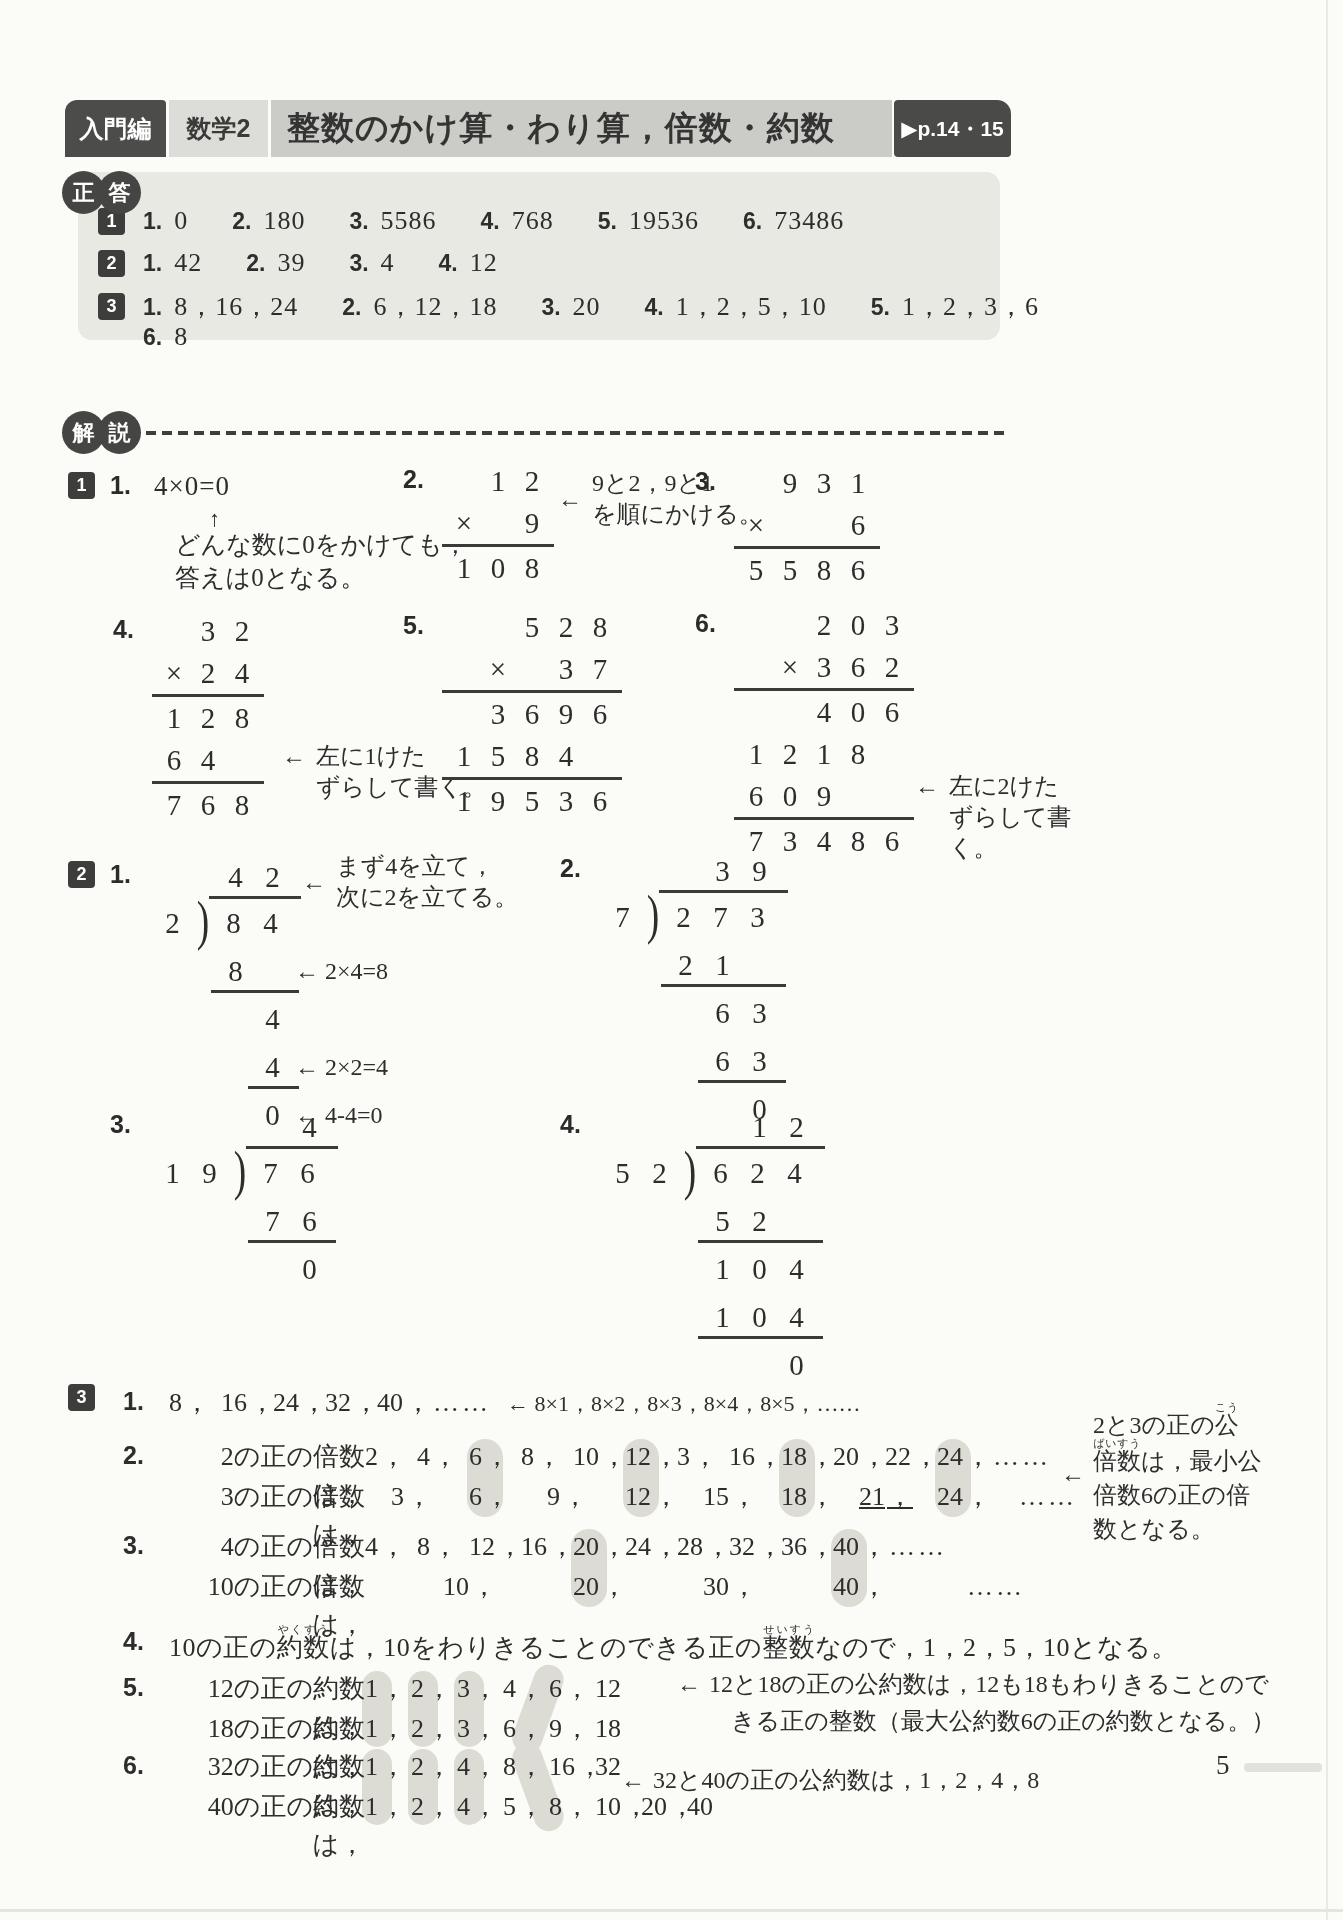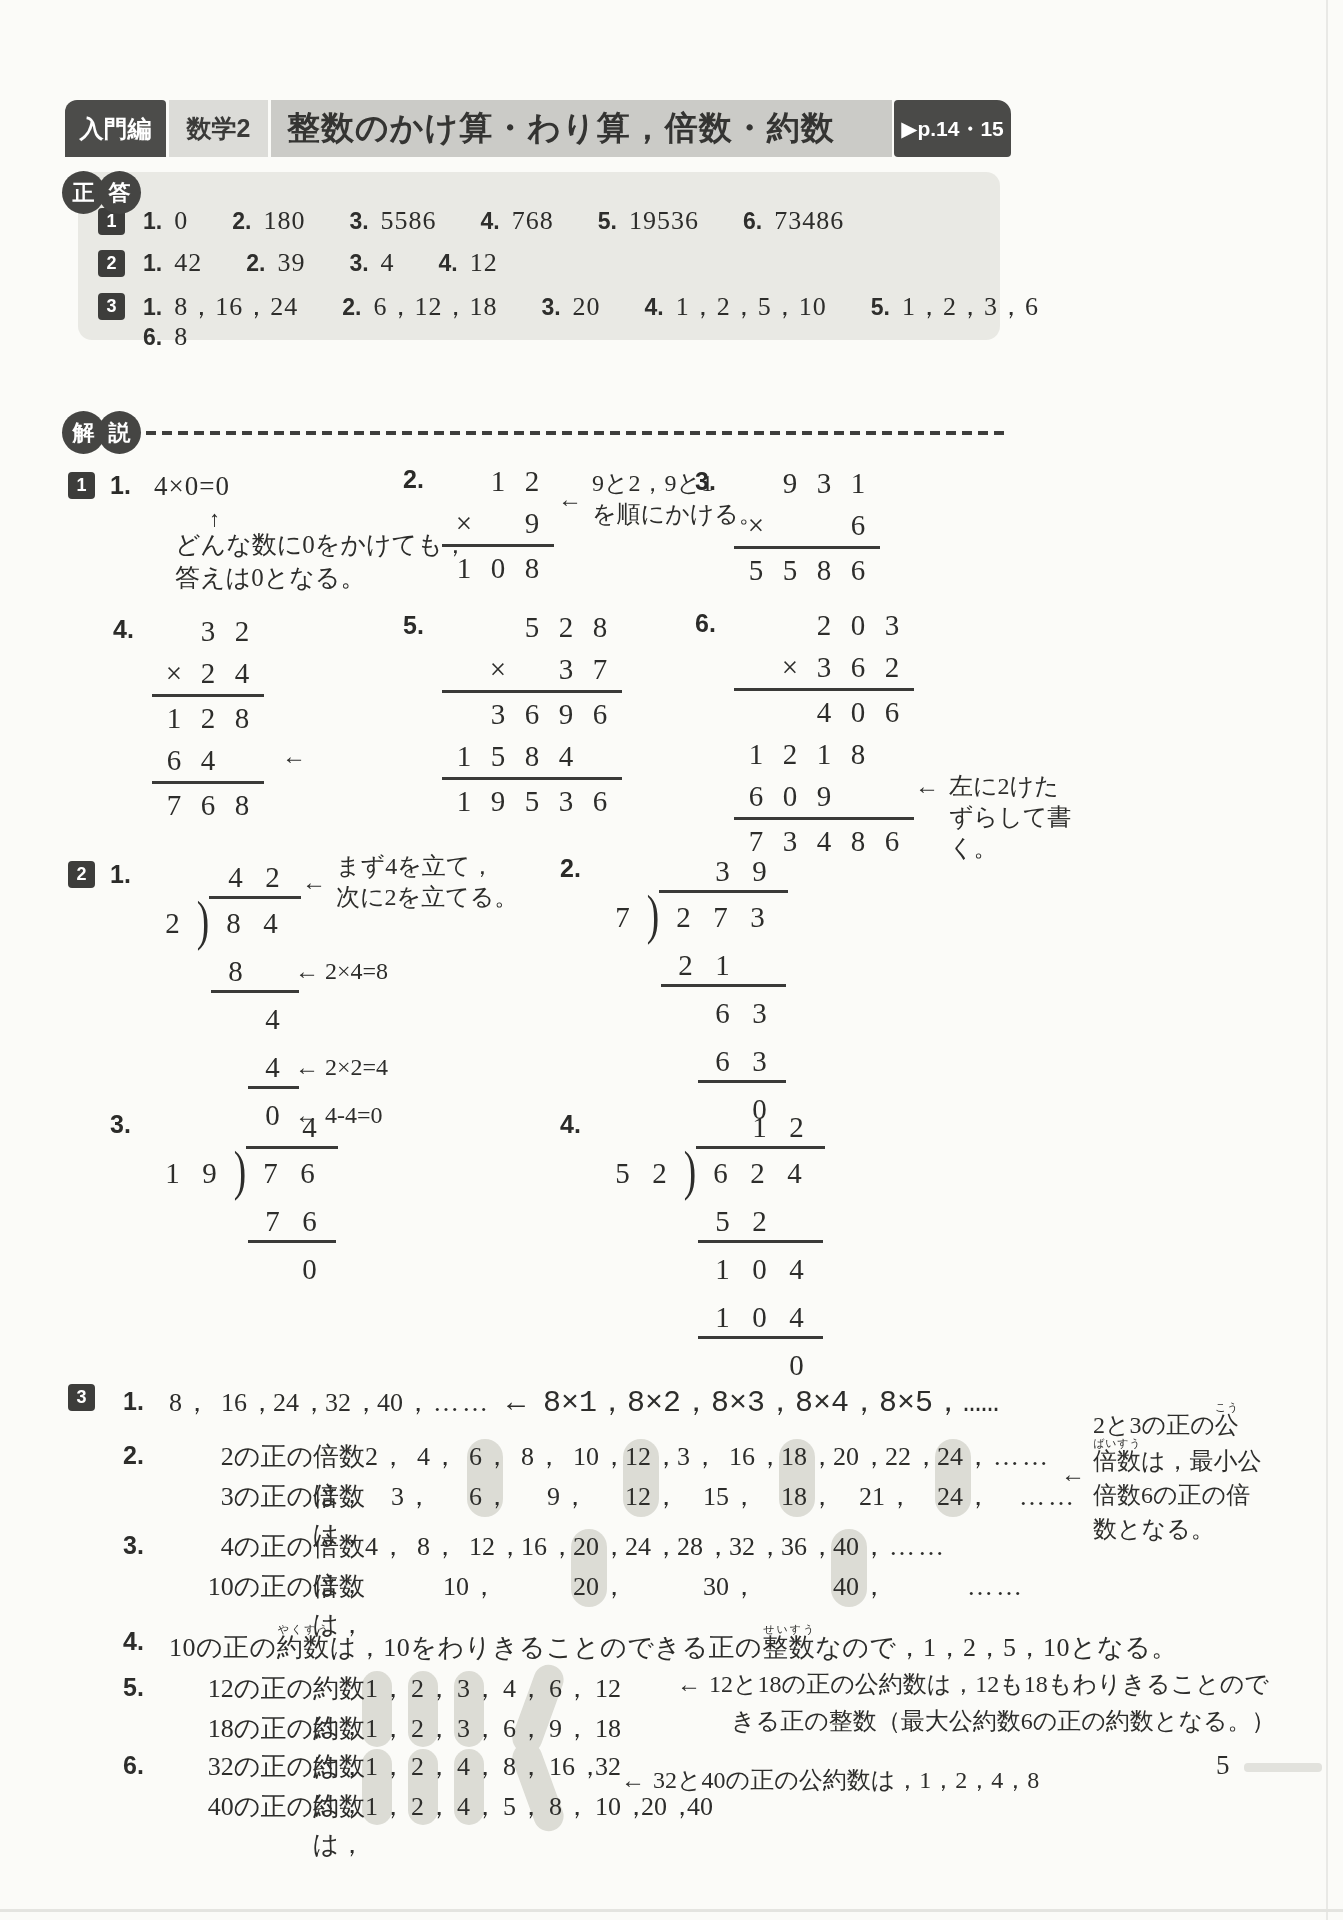--- a/index.html
+++ b/index.html
@@ -66,21 +66,21 @@
   .nl{position:relative;display:flex;align-items:baseline;height:40px;padding-left:58px;font-size:26px;line-height:38px;z-index:2;}
   .nl.abs{position:absolute;left:0;width:1260px;}
   .nnum{width:46px;flex:none;font:bold 25px "Liberation Sans","DejaVu Sans",sans-serif;align-self:flex-start;padding-top:3px;}
   .nlabel{width:196px;flex:none;text-align:right;}
   .flow{letter-spacing:0.5px;}
   .tok{flex:none;position:relative;}
   .tok .num{position:relative;z-index:2;}
   .cm{margin-left:2px;}
   .toff{flex:none;display:inline-block;}
   .trail{flex:none;margin-left:4px;letter-spacing:3px;}
-  .inote{flex:none;margin-left:16px;font-size:30px;font-family:Liberation Mono, monospace;}
+  .inote{flex:none;margin-left:16px;font-size:22px;}
   .pair{position:absolute;left:0;width:1260px;height:80px;}
   .bar{position:absolute;background:#dcdcd5;z-index:1;}
   .wnote{position:absolute;display:flex;gap:8px;font-size:24px;line-height:34px;align-items:center;z-index:2;}
   .wnote .txt{width:176px;}
   .lnote{position:absolute;display:flex;gap:8px;font-size:24px;line-height:37px;white-space:nowrap;z-index:2;}
   .lnote .ind{padding-left:22px;}
   ruby rt{font-size:11px;letter-spacing:0;}
   
   .pnum{position:absolute;left:1216px;top:1750px;font-size:27px;}
   .pline{position:absolute;left:1244px;top:1763px;width:78px;height:9px;background:#e2e2dd;border-radius:4px;}
@@ -232,20 +232,24 @@
         <span class="inum">4.</span>
         <div class="mblock">
           <div class="mrow"><span class="mc"></span><span class="mc">3</span><span class="mc">2</span></div>
           <div class="mrow u"><span class="mc">×</span><span class="mc">2</span><span class="mc">4</span></div>
           <div class="mrow"><span class="mc">1</span><span class="mc">2</span><span class="mc">8</span></div>
           <div class="mrow u"><span class="mc">6</span><span class="mc">4</span><span class="mc"></span></div>
           <div class="mrow"><span class="mc">7</span><span class="mc">6</span><span class="mc">8</span></div>
         </div>
         <div class="note " style="left: 169px; top: 131px;">
           <span class="arr">←</span>
+          <div class="nlines">
+            <div>左に1けた</div>
+            <div>ずらして書く。</div>
+          </div>
         </div>
       </div>
       <div class="item" style="left: 338px; top: 148px;">
         <span class="inum">5.</span>
         <div class="mblock">
           <div class="mrow"><span class="mc"></span><span class="mc"></span><span class="mc">5</span><span class="mc">2</span><span class="mc">8</span></div>
           <div class="mrow u"><span class="mc"></span><span class="mc">×</span><span class="mc"></span><span class="mc">3</span><span class="mc">7</span></div>
           <div class="mrow"><span class="mc"></span><span class="mc">3</span><span class="mc">6</span><span class="mc">9</span><span class="mc">6</span></div>
           <div class="mrow u"><span class="mc">1</span><span class="mc">5</span><span class="mc">8</span><span class="mc">4</span><span class="mc"></span></div>
           <div class="mrow"><span class="mc">1</span><span class="mc">9</span><span class="mc">5</span><span class="mc">3</span><span class="mc">6</span></div>
@@ -415,21 +419,21 @@
         <div class="nl">
           <span class="nnum"></span>
           <span class="nlabel">3の正の倍数は，</span>
           <span class="toff" style="width: 26px;"></span>
           <span class="tok" style="width: 78px;"><span class="num">3</span><span class="cm">，</span></span>
           <span class="tok" style="width: 78px;"><span class="num">6</span><span class="cm">，</span></span>
           <span class="tok" style="width: 78px;"><span class="num">9</span><span class="cm">，</span></span>
           <span class="tok" style="width: 78px;"><span class="num">12</span><span class="cm">，</span></span>
           <span class="tok" style="width: 78px;"><span class="num">15</span><span class="cm">，</span></span>
           <span class="tok" style="width: 78px;"><span class="num">18</span><span class="cm">，</span></span>
-          <span class="tok" style="width: 78px;"><span class="num">21</span><span class="cm">，</span></span>
+          <span class="tok" style="width: 78px; text-decoration: underline;"><span class="num">21</span><span class="cm">，</span></span>
           <span class="tok" style="width: 78px;"><span class="num">24</span><span class="cm">，</span></span>
           <span class="trail">……</span>
         </div>
       </div>
       <div class="pair" style="top: 156px;">
         <div class="bar" style="left: 506px; top: 1px; width: 36px; height: 78px; border-radius: 18px;"></div>
         <div class="bar" style="left: 766px; top: 1px; width: 36px; height: 78px; border-radius: 18px;"></div>
         <div class="nl">
           <span class="nnum">3.</span>
           <span class="nlabel">4の正の倍数は，</span>

